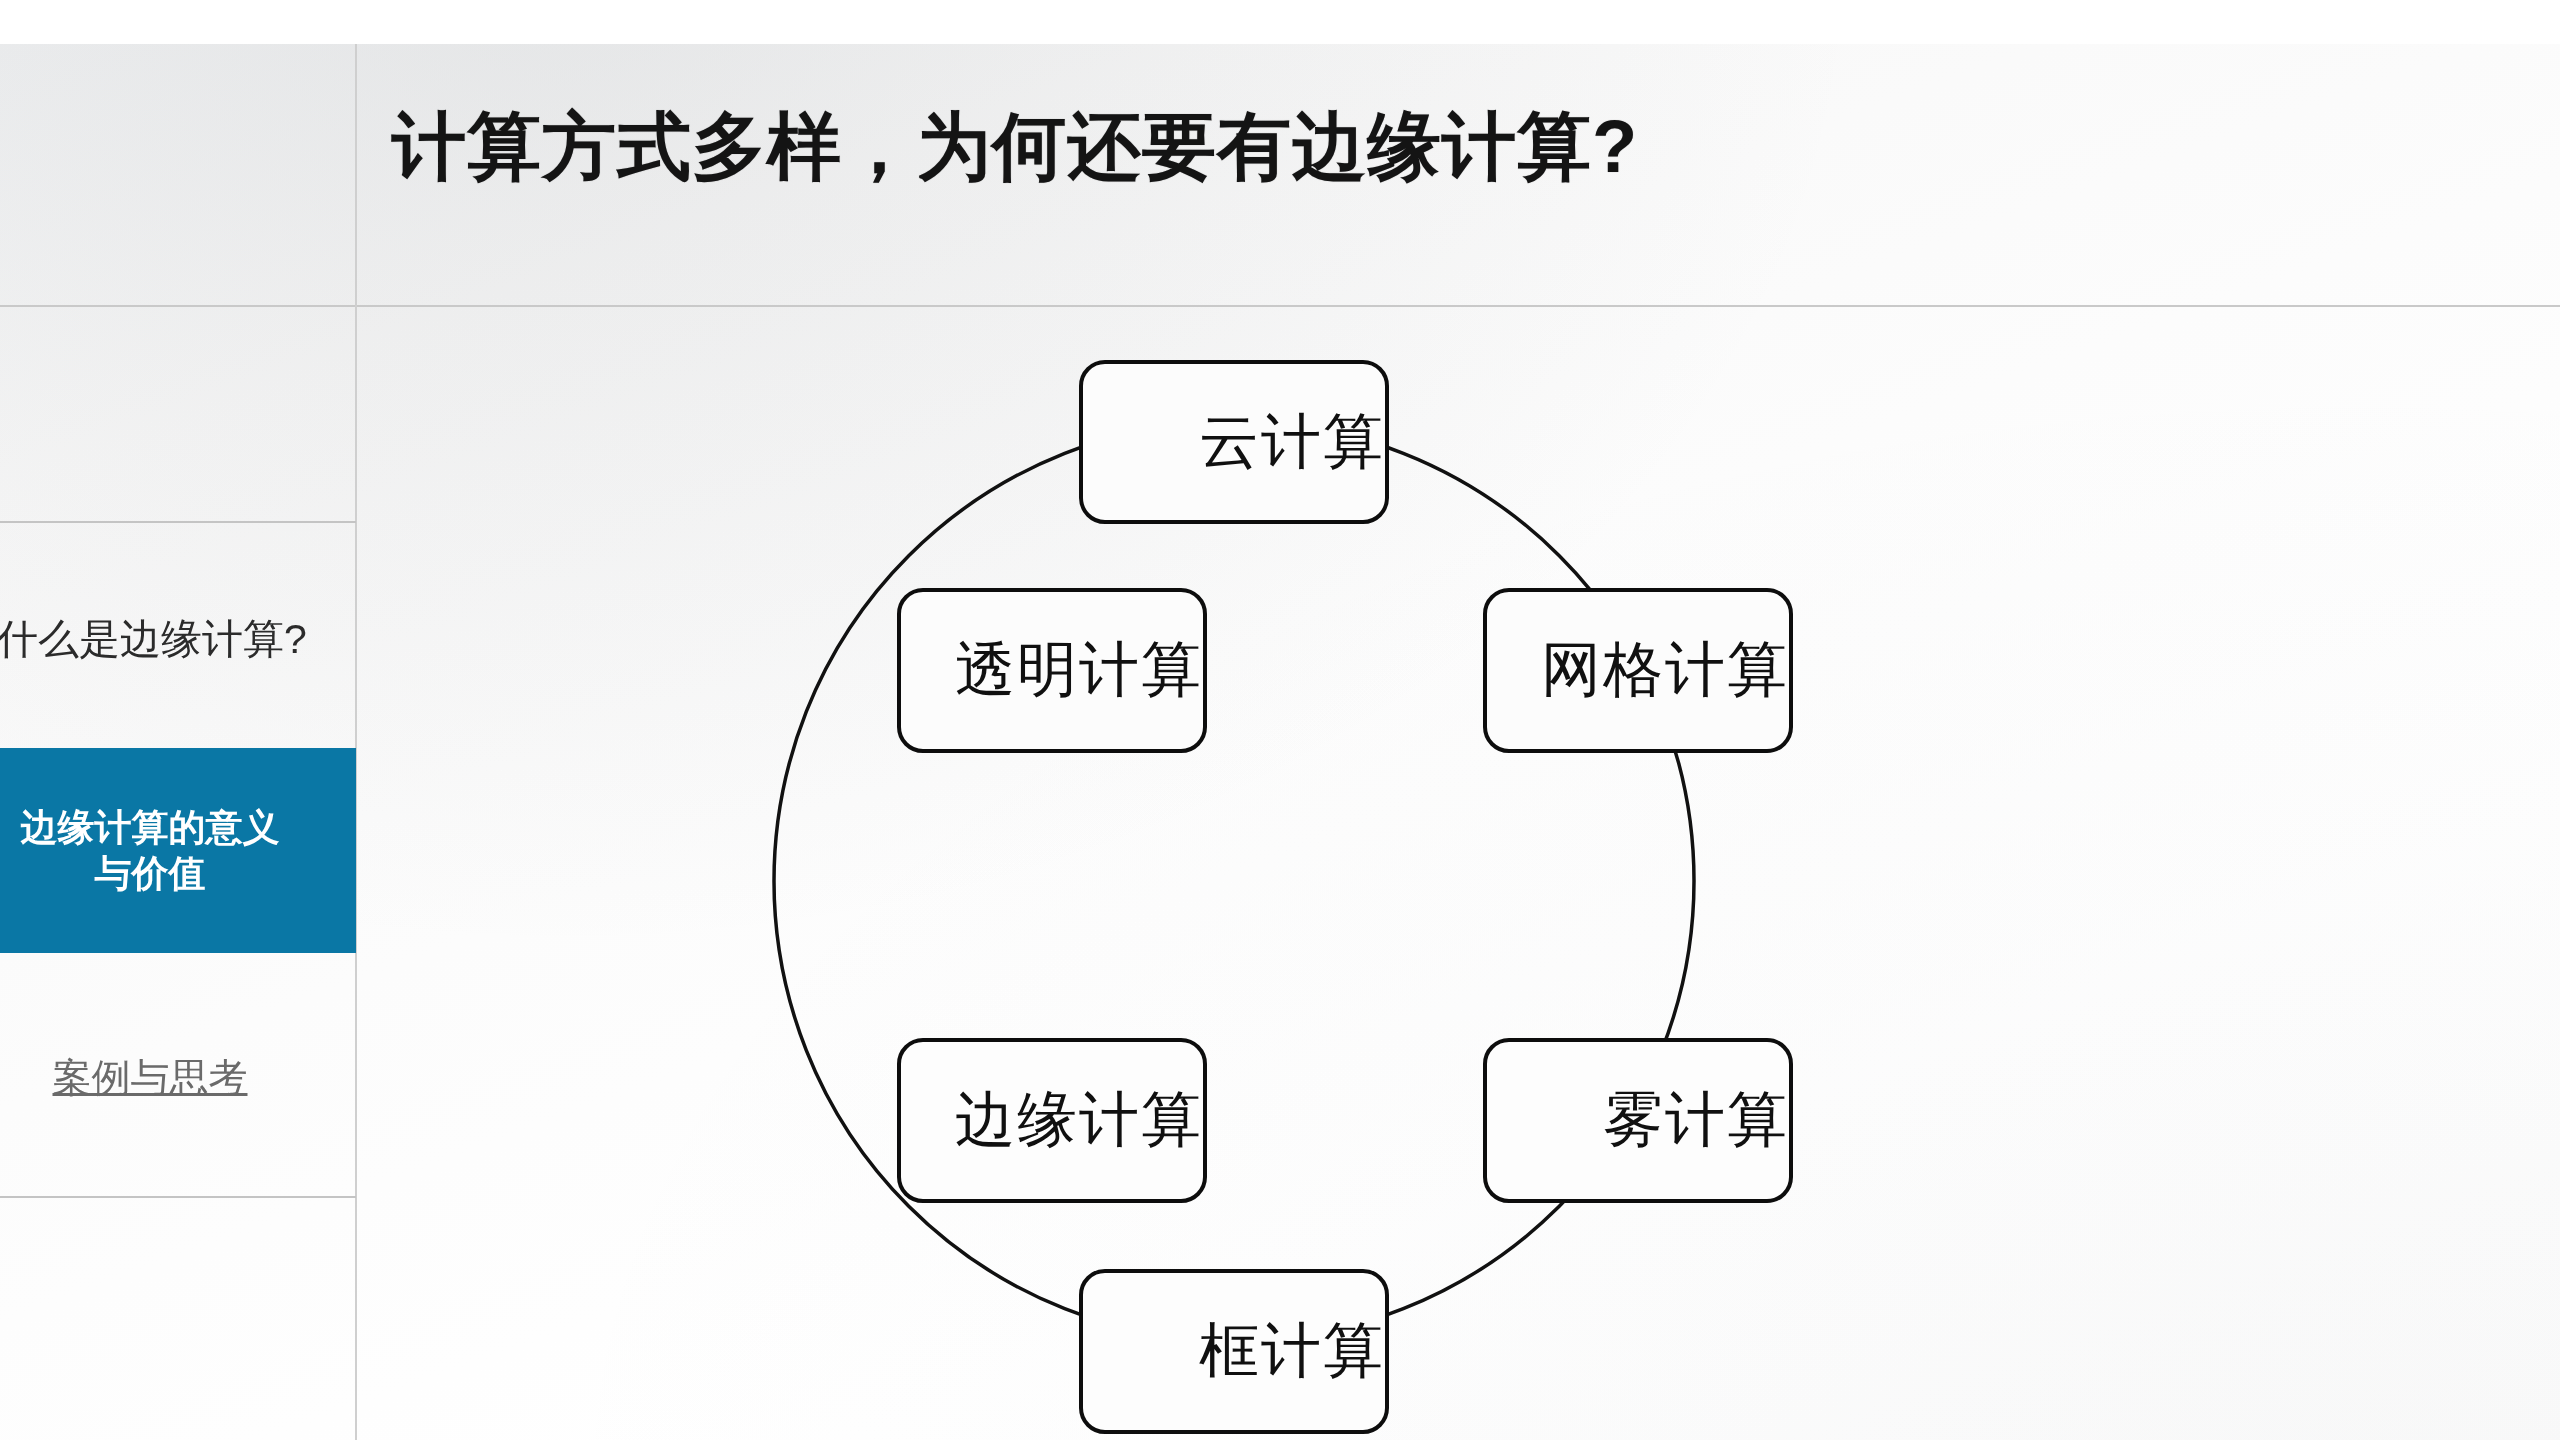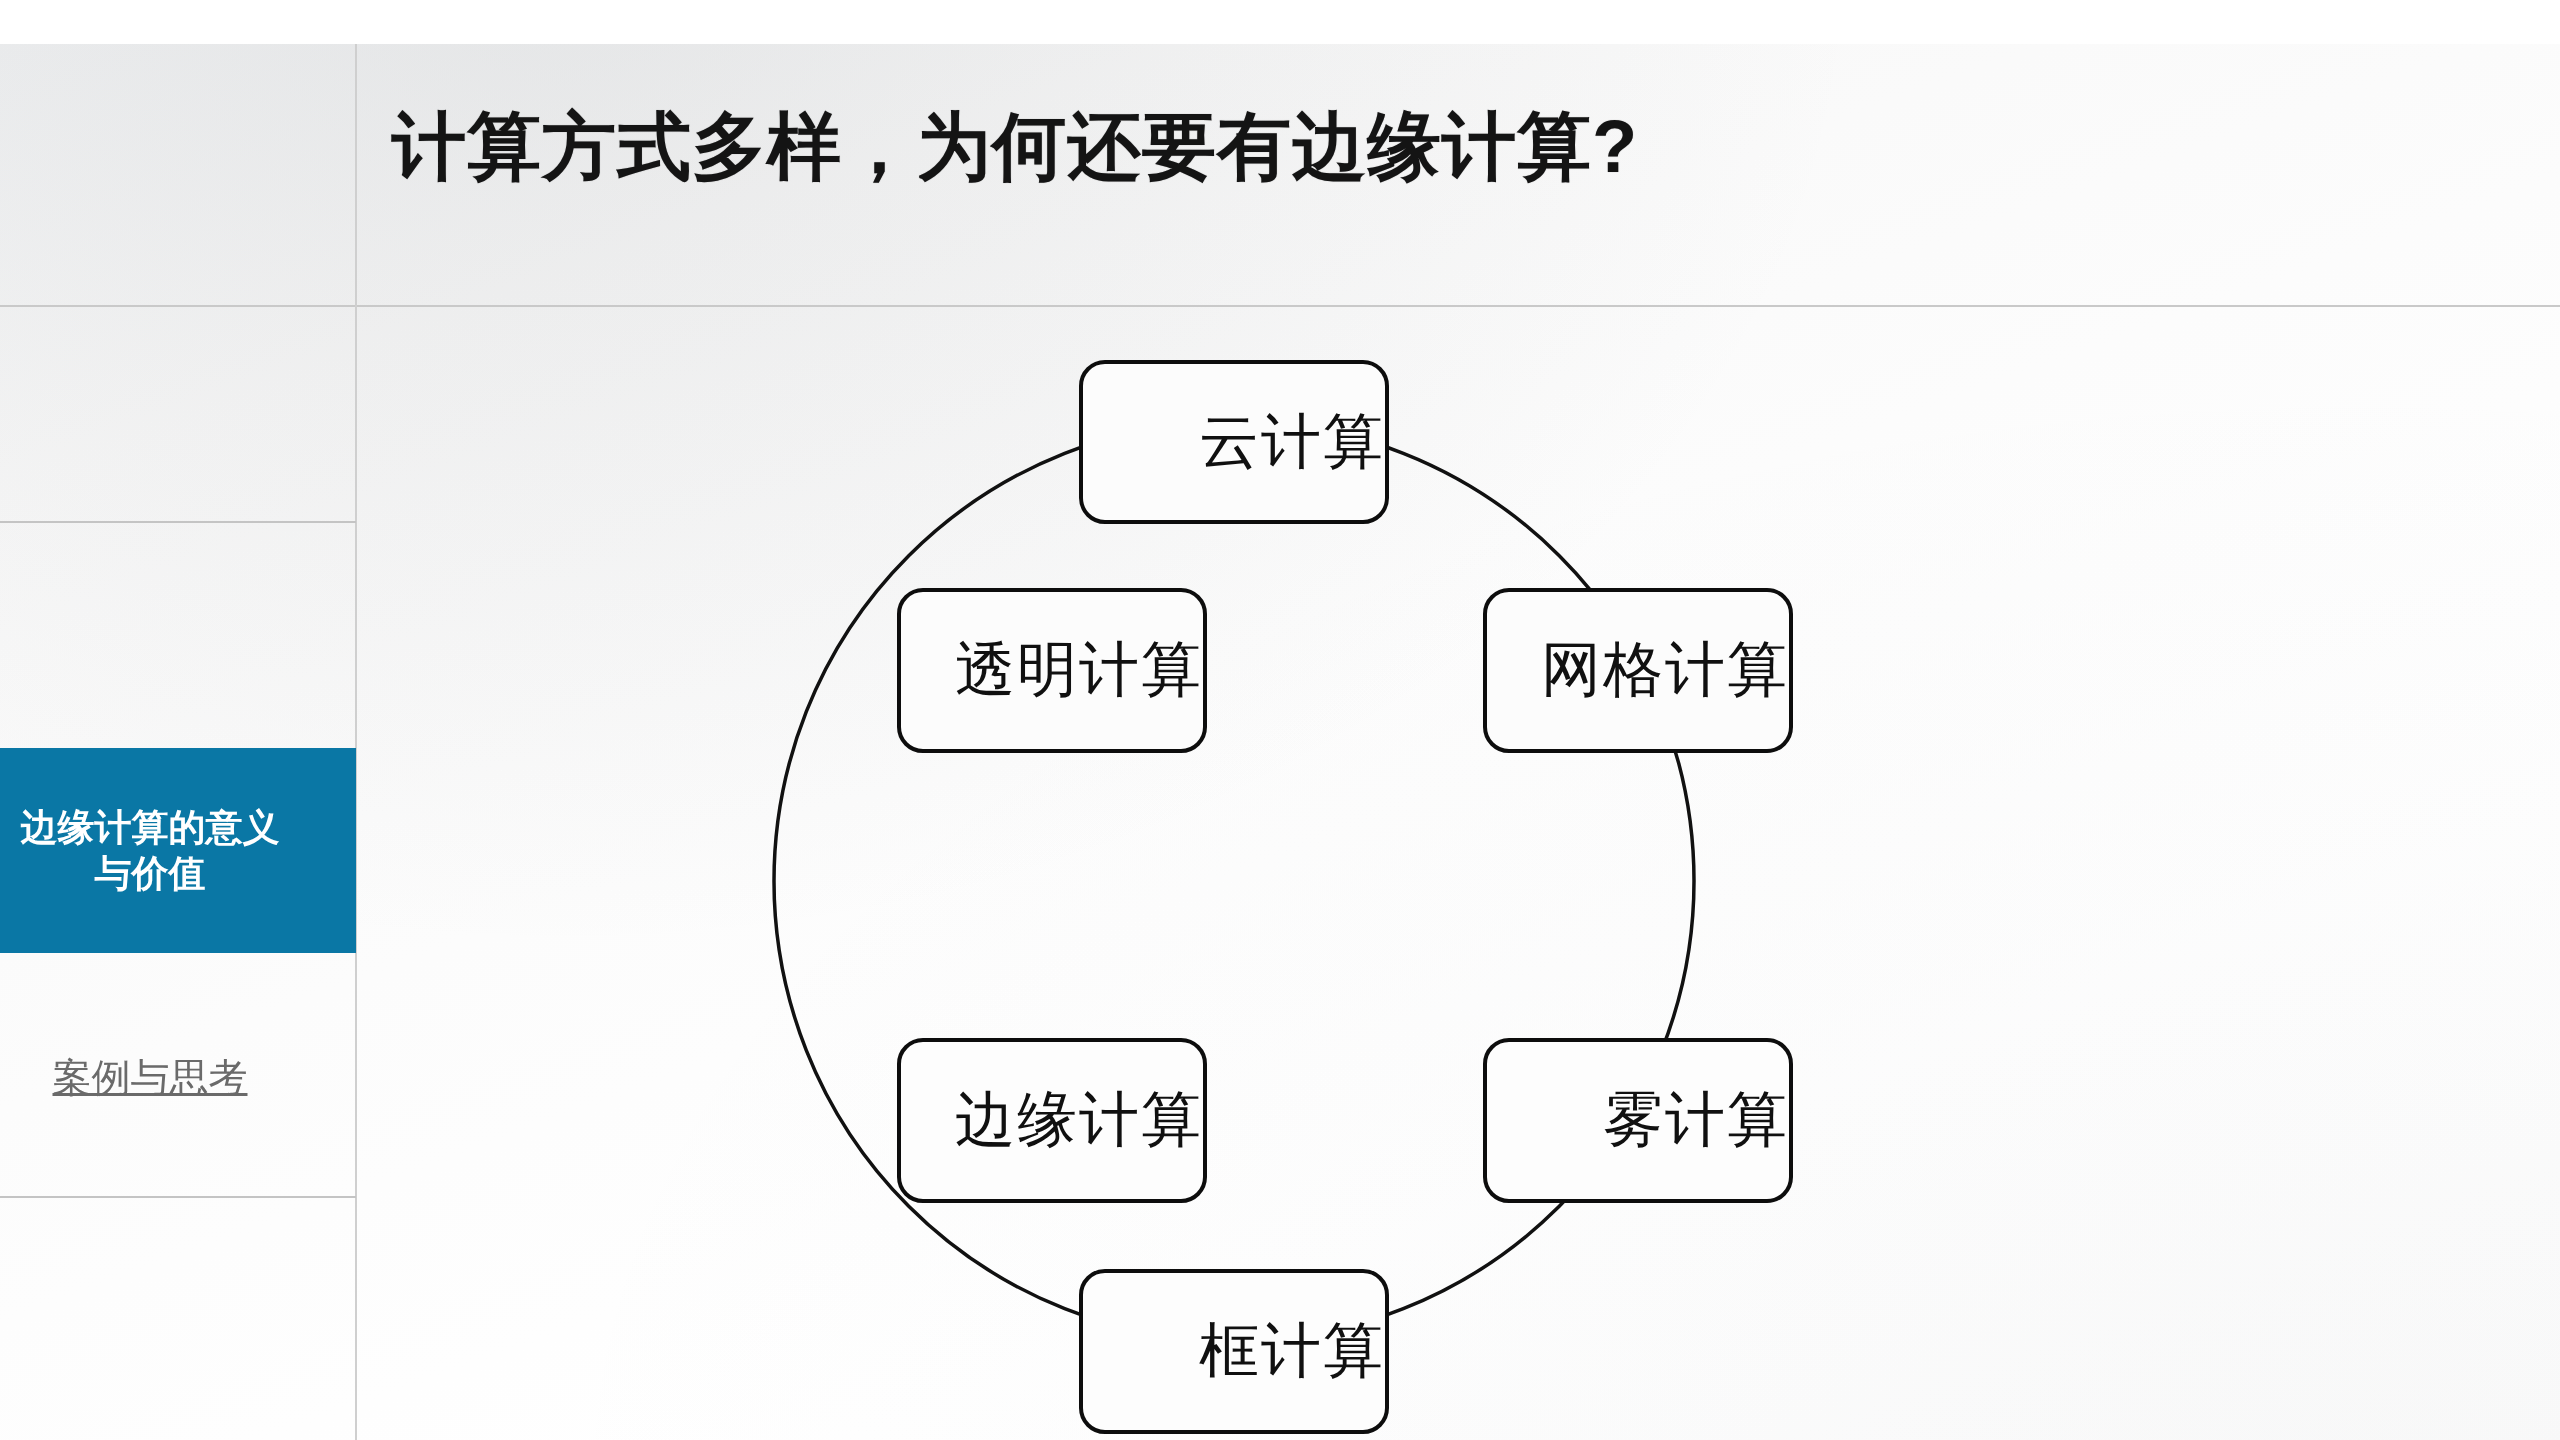--- a/index.html
+++ b/index.html
@@ -184,20 +184,23 @@
 <div id="slide">
 
   <div class="title">计算方式多样，为何还要有边缘计算?</div>
 
   <div class="rule-h-top"></div>
   <div class="rule-v"></div>
   <div class="rule-h-1"></div>
   <div class="rule-h-2"></div>
 
   <div id="sidebar">
+    <div class="nav-item nav-item-1">
+      <span class="nav-label">什么是边缘计算?</span>
+    </div>
     <div class="nav-item nav-item-2">
       <span class="nav-label">边缘计算的意义
 与价值</span>
     </div>
     <div class="nav-item nav-item-3">
       <span class="nav-label">案例与思考</span>
     </div>
   </div>
 
   <div id="diagram">

